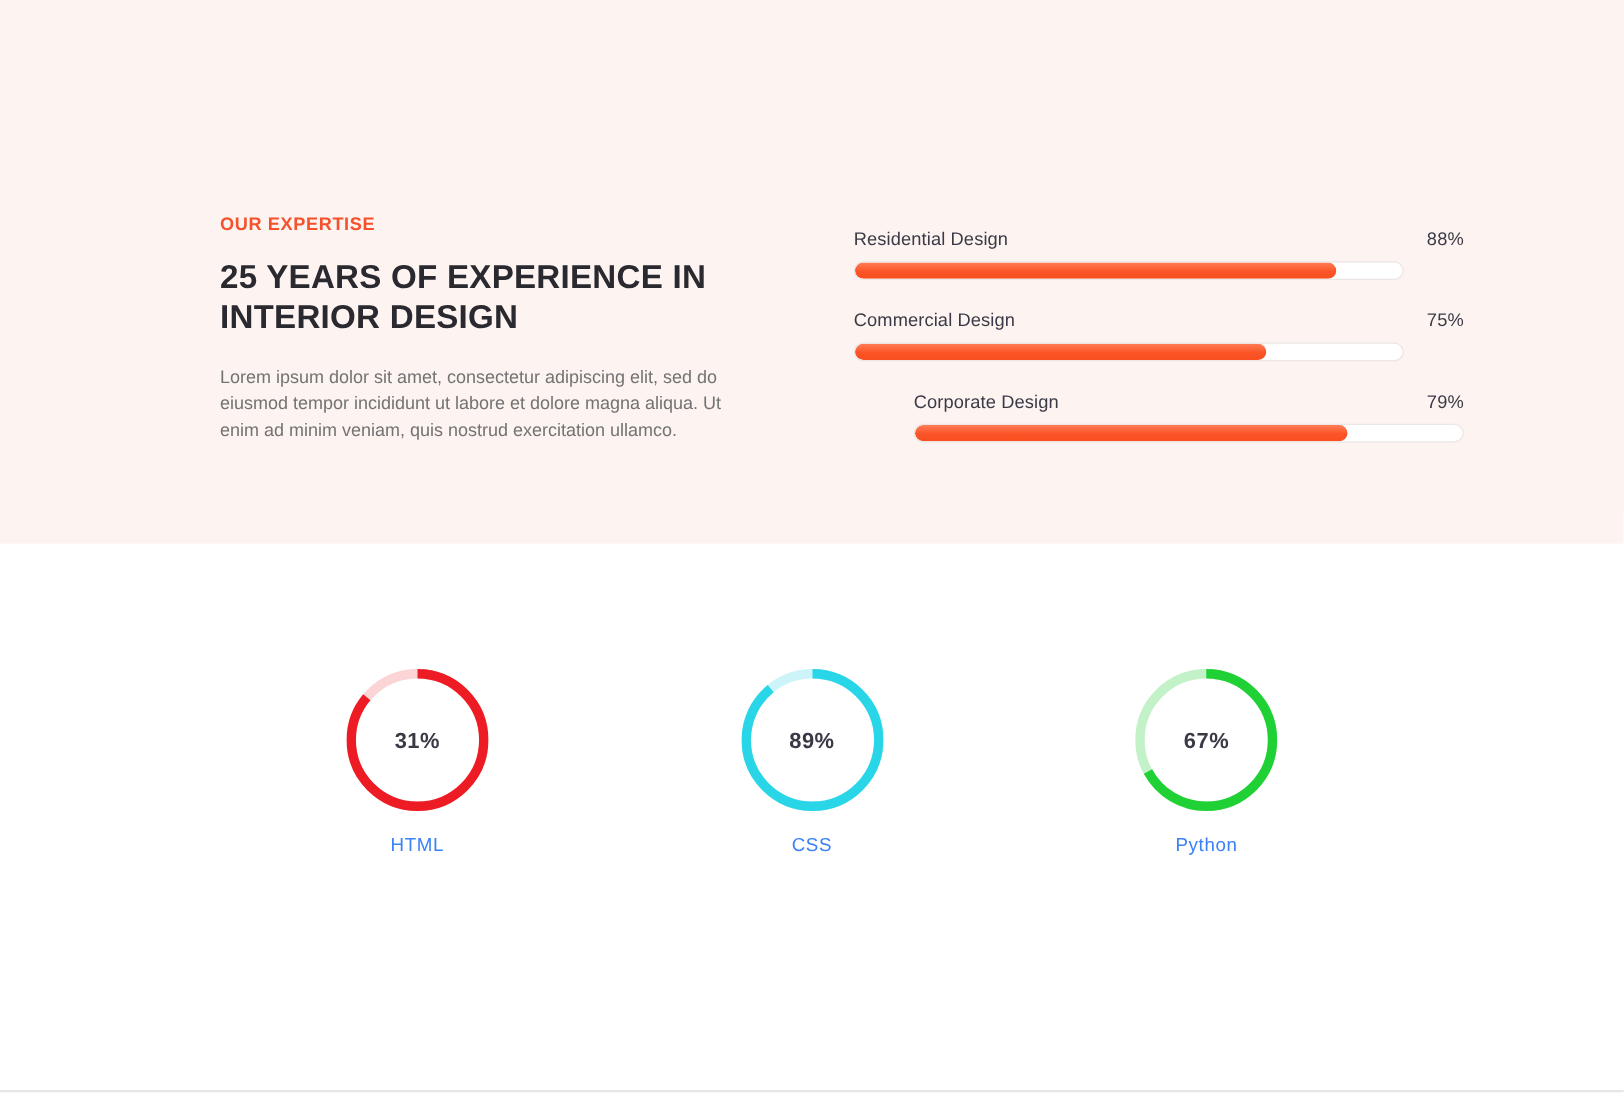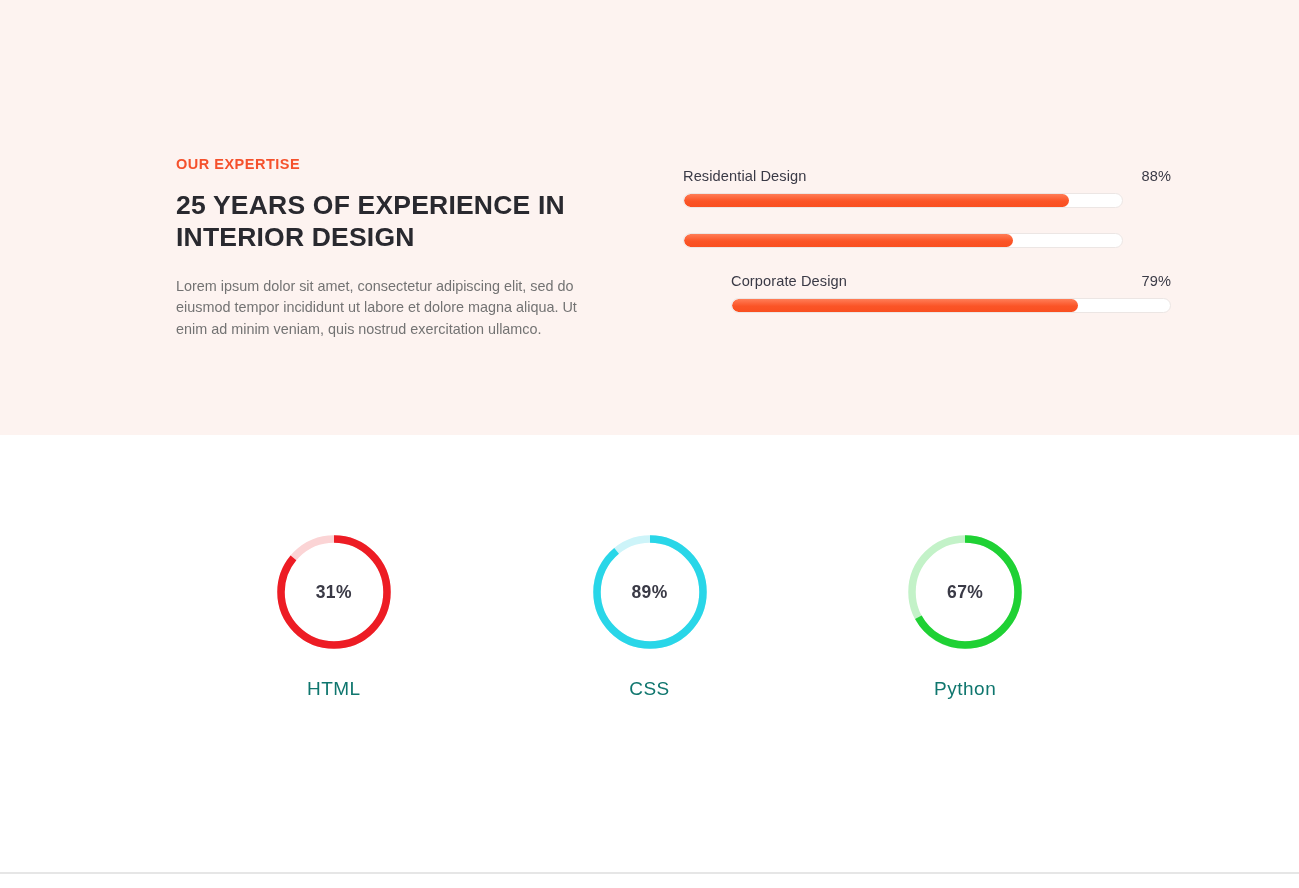--- a/index.html
+++ b/index.html
@@ -22,21 +22,21 @@
     left: 0;
     top: 0;
     width: 1299px;
     height: 435px;
     background: #fdf3f0;
   }
 
   .expertise-inner {
     position: absolute;
     left: 176px;
-    top: 156px;
+    top: 172px;
     width: 947px;
     display: flex;
     gap: 0;
   }
 
   .expertise-left {
     width: 470px;
     flex: 0 0 470px;
   }
 
@@ -164,23 +164,23 @@
     display: flex;
     align-items: center;
     justify-content: center;
     color: #3a3a46;
     font-size: 17.5px;
     font-weight: bold;
     letter-spacing: 0.4px;
   }
 
   .skill-name {
-    margin-top: 29px;
-    color: #0f766e;
-    font-size: 19px;
+    margin-top: 19px;
+    color: #3b82f6;
+    font-size: 15px;
     letter-spacing: 0.5px;
   }
 
   
   .footer-divider {
     position: absolute;
     left: 0;
     top: 872px;
     width: 1299px;
     height: 2px;
@@ -214,20 +214,24 @@
         <div class="bar-head">
           <span class="bar-label">Residential Design</span>
           <span class="bar-value">88%</span>
         </div>
         <div class="bar-track">
           <div class="bar-fill" style="width: 88%;"></div>
         </div>
       </div>
 
       <div class="bar-block">
+        <div class="bar-head">
+          <span class="bar-label">Commercial Design</span>
+          <span class="bar-value">75%</span>
+        </div>
         <div class="bar-track">
           <div class="bar-fill" style="width: 75%;"></div>
         </div>
       </div>
 
       <div class="bar-block">
         <div class="bar-head">
           <span class="bar-label">Corporate Design</span>
           <span class="bar-value">79%</span>
         </div>

